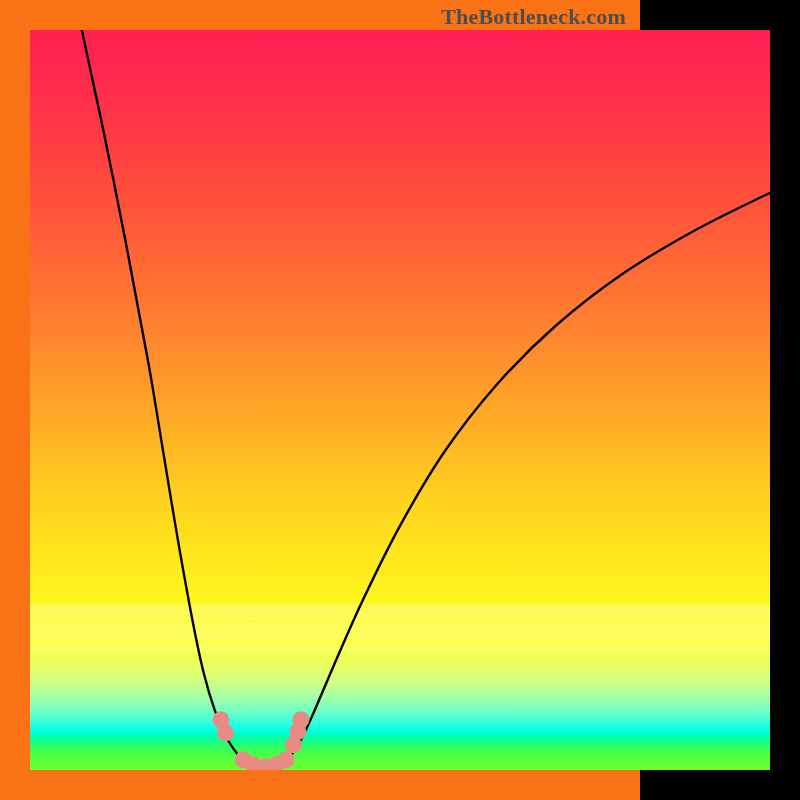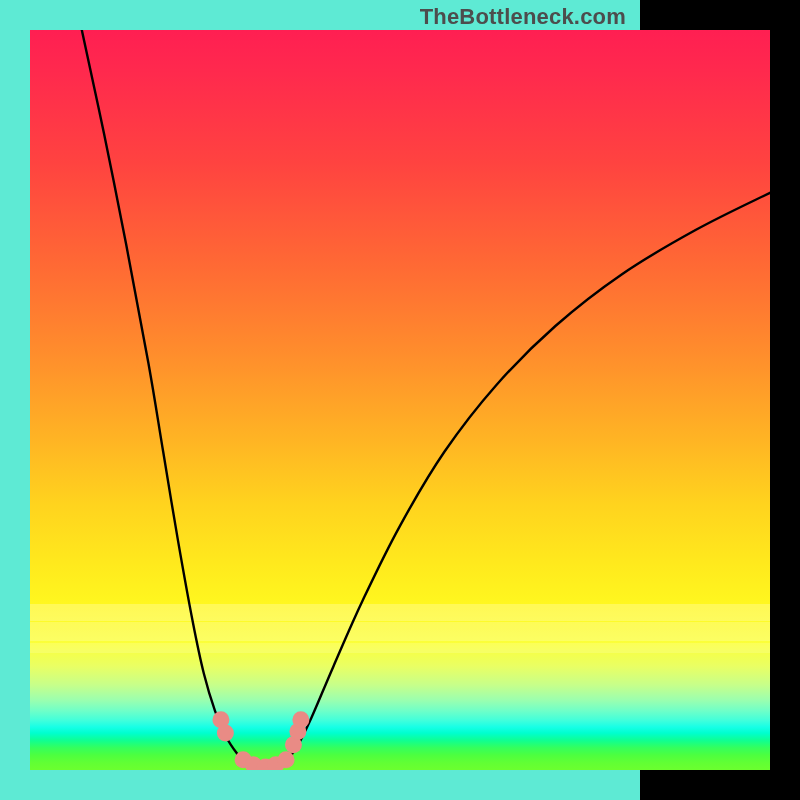--- a/index.html
+++ b/index.html
@@ -8,21 +8,22 @@
     width: 800px;
     height: 800px;
     background: #000;
     overflow: hidden;
     font-family: Arial, Helvetica, sans-serif;
   }
   .frame {
     position: relative;
     width: 640px;
     height: 800px;
-    background: #5eead4;
+    background: #f97316;
+    font-family: Liberation Serif, serif;
   }
   .watermark {
     position: absolute;
     top: 4px;
     right: 14px;
     color: #4d4d4d;
     font-size: 22px;
     font-weight: 600;
     letter-spacing: 0.2px;
     z-index: 50;

